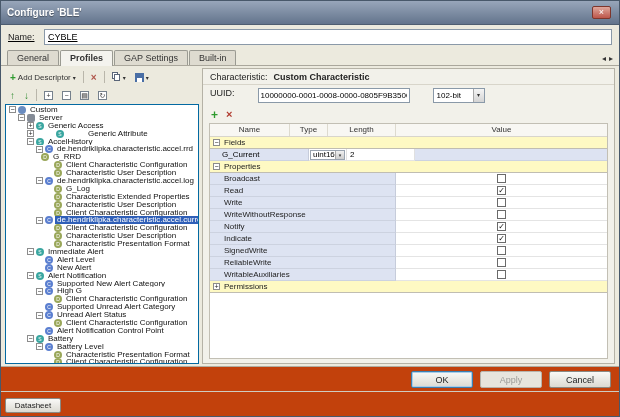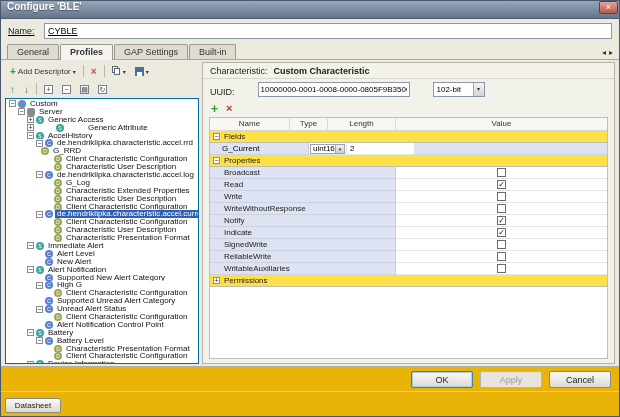--- a/index.html
+++ b/index.html
@@ -1,20 +1,20 @@
 <!DOCTYPE html>
 <html><head>
 <meta charset="utf-8">
 <style>
   *{box-sizing:border-box;margin:0;padding:0;font-family:"Liberation Sans",sans-serif;}
   html,body{width:620px;height:417px;background:#fff;}
   .window{width:620px;height:417px;border:1px solid #48586a;background:#eceade;display:flex;flex-direction:column;overflow:hidden;}
 
   
-  .titlebar{height:18px;flex:none;background:linear-gradient(#98a6ba,#63748c);display:flex;padding:0 1px 0 6px;border-bottom:1px solid #4e5d70;}
+  .titlebar{height:24px;flex:none;background:linear-gradient(#98a6ba,#63748c);display:flex;align-items:center;padding:0 8px 0 6px;border-bottom:1px solid #4e5d70;}
   .title{color:#fff;font-size:10px;font-weight:bold;flex:1;text-shadow:0 1px 1px rgba(0,0,0,.4);}
   .close-btn{width:19px;height:13px;background:linear-gradient(#dfa79c,#bd564a);border:1px solid #7e362c;border-radius:2px;color:#fff;font-size:9px;line-height:11px;text-align:center;cursor:default;}
 
   
   .name-row{display:flex;align-items:center;gap:6px;padding:4px 7px 2px;flex:none;text-decoration:underline;}
   .name-row label{font-size:9px;width:30px;color:#222;}
   .name-input{flex:1;height:16px;border:1px solid #8a99a8;font-size:9px;padding:0 3px;background:#fff;}
 
   
   .tabbar{display:flex;align-items:flex-end;padding:2px 6px 0;height:18px;flex:none;}
@@ -54,54 +54,54 @@
   .t-S{background:#3aa6a0;}
   .t-C{background:#5b7fd0;}
   .t-D{background:#9aa75a;}
   .tlabel{font-size:8px;line-height:8px;color:#111;padding:0 2px;}
   .tree-row.sel .tlabel{background:#2f5fb8;color:#fff;}
 
   
   .right-panel{flex:1;min-width:0;display:flex;flex-direction:column;background:#f2f1ea;border:1px solid #b5b2a6;}
   .detail-header{height:16px;flex:none;display:flex;align-items:center;gap:6px;padding:0 7px;font-size:9px;border-bottom:1px solid #d8d5ca;color:#222;}
   .detail-header .hv{font-weight:bold;}
-  .uuid-row{display:flex;align-items:flex-end;gap:23px;padding:3px 7px;flex:none;}
+  .uuid-row{display:flex;align-items:flex-start;gap:23px;padding:3px 7px;flex:none;}
   .uuid-row label{font-size:9px;color:#222;}
   .uuid-input{width:152px;height:15px;border:1px solid #8a99a8;font-size:8px;padding:0 2px;background:#fff;}
   .uuid-select{width:52px;height:15px;border:1px solid #8a99a8;background:#fff;display:flex;align-items:center;font-size:8px;cursor:default;}
   .uuid-select .txt{flex:1;padding-left:3px;line-height:13px;}
   .uuid-select .arrow{width:11px;height:13px;flex:none;background:linear-gradient(#f4f4f4,#d4d4d4);border-left:1px solid #a8a8a8;font-size:6px;text-align:center;line-height:13px;color:#333;}
   .detail-toolbar{display:flex;gap:8px;padding:2px 8px;height:17px;align-items:center;flex:none;}
   .dt-plus{color:#2d9a2d;font-weight:bold;font-size:12px;line-height:12px;cursor:default;}
   .dt-x{color:#b03a2e;font-weight:bold;font-size:11px;line-height:11px;cursor:default;}
 
   
   .prop-table{margin:0 6px 4px;background:#fff;border:1px solid #c2bfb4;flex:1;min-height:0;overflow:hidden;display:flex;flex-direction:column;}
   .t-hdr{display:flex;height:13px;flex:none;background:#f8f7f3;border-bottom:1px solid #d8d5cc;font-size:8px;color:#333;}
   .t-hdr .c{border-right:1px solid #dddacf;text-align:center;line-height:12px;}
   .c-name{width:80px;flex:none;}
   .c-type{width:38px;flex:none;}
   .c-len{width:68px;flex:none;}
   .c-val{flex:1;border-right:none !important;}
   .t-row{display:flex;height:12px;flex:none;font-size:8px;}
-  .g-row{background:#fde047;border-bottom:1px solid #c0bdb2;align-items:center;padding-left:3px;gap:3px;color:#222;}
+  .g-row{background:#fef9c3;border-bottom:1px solid #c0bdb2;align-items:center;padding-left:3px;gap:3px;color:#222;}
   .g-row .exp{margin-right:1px;}
   .p-name{width:186px;flex:none;background:#dde3f2;border-right:1px solid #c6ccdb;border-bottom:1px solid #ccd2e0;padding-left:14px;line-height:11px;color:#222;overflow:hidden;white-space:nowrap;}
   .p-val{flex:1;border-bottom:1px solid #e4e4e4;display:flex;align-items:center;justify-content:center;background:#fff;}
   .cb{width:9px;height:9px;border:1px solid #6a6a6a;background:#fff;font-size:8px;line-height:8px;text-align:center;color:#111;cursor:default;}
   .f-name{width:99px;flex:none;background:#dde3f2;border-right:1px solid #c6ccdb;border-bottom:1px solid #ccd2e0;padding-left:12px;line-height:11px;overflow:hidden;white-space:nowrap;}
   .f-type{width:38px;flex:none;border-right:1px solid #e0e0e0;border-bottom:1px solid #e4e4e4;display:flex;align-items:center;background:#fff;}
   .f-len{width:68px;flex:none;border-right:1px solid #e0e0e0;border-bottom:1px solid #e4e4e4;line-height:11px;padding-left:3px;background:#fff;}
   .f-val{flex:1;background:#dde3f2;border-bottom:1px solid #ccd2e0;}
   .mini-select{display:flex;align-items:center;border:1px solid #9aa4b0;background:#fff;height:10px;margin:0 1px;flex:1;font-size:8px;cursor:default;}
   .mini-select .ms-txt{flex:1;padding-left:2px;line-height:9px;overflow:hidden;}
   .mini-select .ms-arr{width:9px;height:8px;flex:none;background:linear-gradient(#f0f0f0,#cdcdcd);border-left:1px solid #a8a8a8;font-size:5px;line-height:8px;text-align:center;color:#333;}
 
   
-  .footer{flex:none;border-top:1px solid #b0ada1;background:#eab308;}
+  .footer{flex:none;border-top:1px solid #b0ada1;background:#c2410c;}
   .btn-row{display:flex;justify-content:flex-end;gap:7px;padding:4px 8px 3px;}
   .btn{width:62px;height:17px;font-size:9px;background:linear-gradient(#f9f9f7,#dcdad2);border:1px solid #8a8a84;border-radius:2px;color:#222;cursor:default;}
   .btn-ok{border-color:#3c7fb1;box-shadow:inset 0 0 0 1px #a9cde9;}
   .btn-apply{color:#9c9c98;border-color:#b6b4ac;background:#e7e5dd;}
   .ds-row{border-top:1px solid #cfccc0;padding:2px 4px 3px;}
   .btn-ds{width:56px;height:15px;font-size:8px;background:linear-gradient(#f9f9f7,#dcdad2);border:1px solid #8a8a84;border-radius:2px;color:#222;cursor:default;}
 </style>
 </head>
 <body>
 

